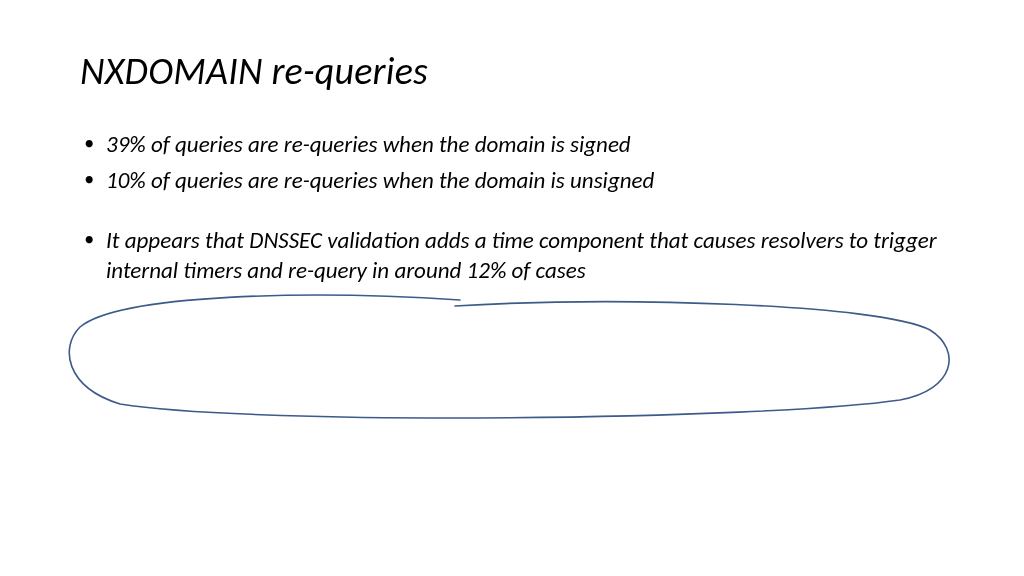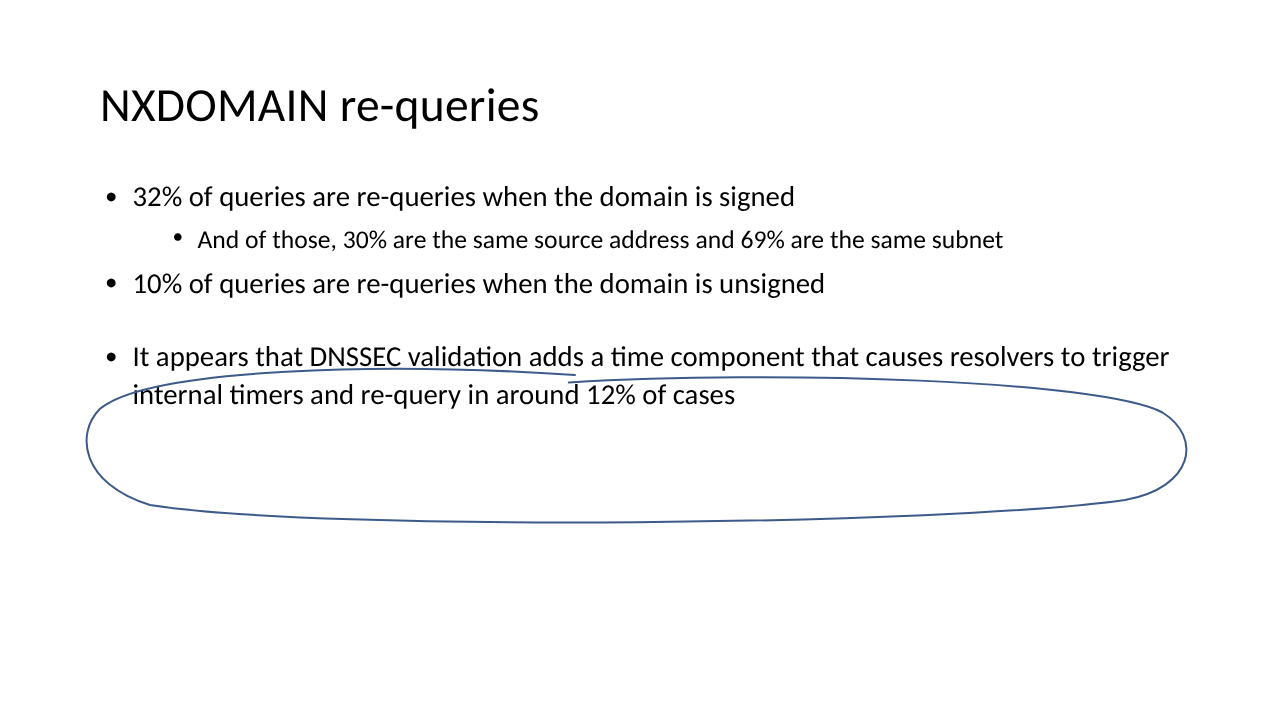--- a/index.html
+++ b/index.html
@@ -6,21 +6,22 @@
     body {
       width: 1024px;
       height: 576px;
       background: #fff;
       font-family: Calibri, "Segoe UI", Arial, sans-serif;
       color: #000;
       position: relative;
       overflow: hidden;
     }
     .slide {
-      padding: 62px 70px 0 80px;
+      padding: 48px 70px 0 80px;
+      font-style: italic;
     }
     .title {
       font-size: 38px;
       font-weight: 400;
       margin-bottom: 36px;
       letter-spacing: 0.2px;
     }
     ul.top {
       list-style: none;
       padding-left: 0;
@@ -67,26 +68,21 @@
     }
   </style>
 </head>
 <body>
 
 <div class="slide">
   <h1 class="title">NXDOMAIN re-queries</h1>
 
   <ul class="top">
     <li>
-      <span>32% of queries are re-queries when the domain is signed</span>
-      <ul class="sub">
-        <li>
-          <span>And of those, 30% are the same source address and 69% are the same subnet</span>
-        </li>
-      </ul>
+      <span>39% of queries are re-queries when the domain is signed</span>
     </li>
     <li>
       <span>10% of queries are re-queries when the domain is unsigned</span>
     </li>
     <li class="spaced">
       <span>It appears that DNSSEC validation adds a time component that causes resolvers to trigger internal timers and re-query in around 12% of cases</span>
     </li>
   </ul>
 </div>
 

